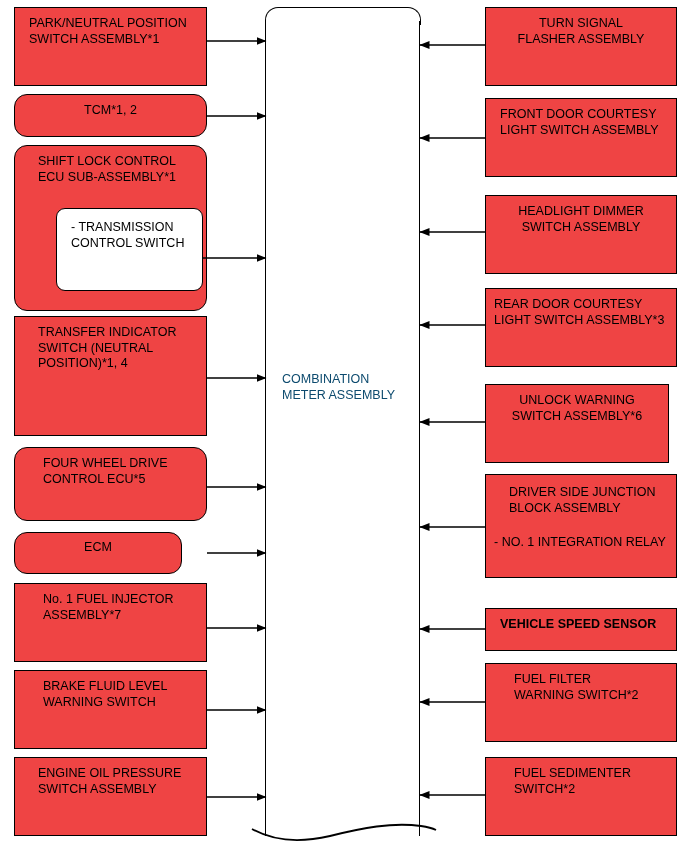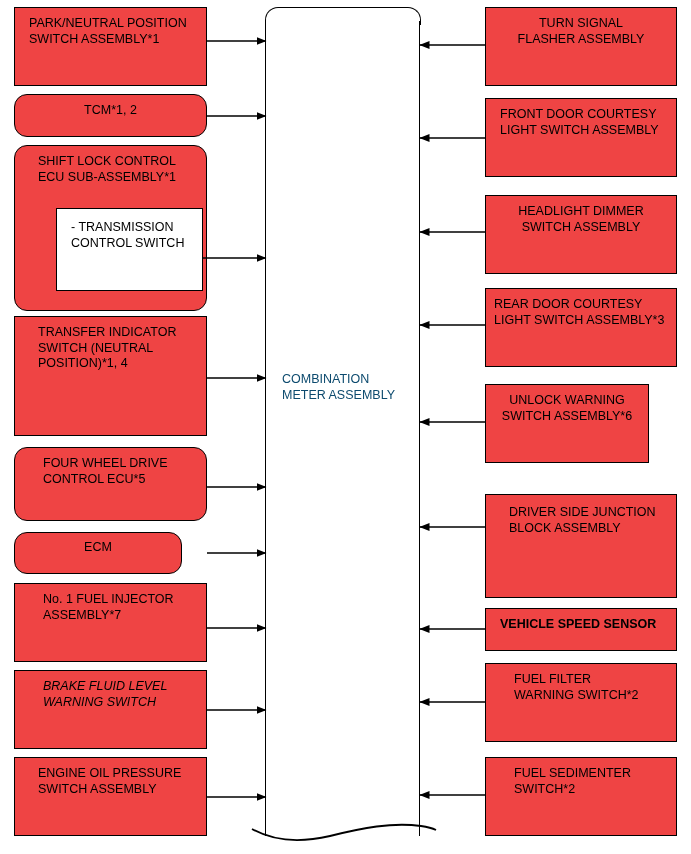--- a/index.html
+++ b/index.html
@@ -89,21 +89,21 @@
       <div class="box" style="left: 14px; top: 7px; width: 193px; height: 79px;">
         <div class="box-label lbl-left" style="top: 8px; left: 8px; right: 2px;">PARK/NEUTRAL POSITION
 SWITCH ASSEMBLY*1</div>
       </div>
       <div class="box rounded" style="left: 14px; top: 94px; width: 193px; height: 43px;">
         <div class="box-label lbl-center" style="top: 8px; left: 0px; right: 0px;">TCM*1, 2</div>
       </div>
       <div class="box rounded" style="left: 14px; top: 145px; width: 193px; height: 166px;">
         <div class="box-label lbl-left" style="top: 8px; left: 17px; right: 2px;">SHIFT LOCK CONTROL
 ECU SUB-ASSEMBLY*1</div>
-        <div class="inner-box" style="left: 41px; top: 62px; width: 147px; height: 83px;">
+        <div class="inner-box" style="left: 41px; top: 62px; width: 147px; height: 83px; border-radius: 9px;">
           <div class="box-label lbl-left" style="top: 11px; left: 8px; right: 2px;">- TRANSMISSION
  CONTROL SWITCH</div>
         </div>
       </div>
       <div class="box" style="left: 14px; top: 316px; width: 193px; height: 120px;">
         <div class="box-label lbl-left" style="top: 8px; left: 17px; right: 2px;">TRANSFER INDICATOR
 SWITCH (NEUTRAL
 POSITION)*1, 4</div>
       </div>
       <div class="box rounded" style="left: 14px; top: 447px; width: 193px; height: 74px;">
@@ -111,21 +111,21 @@
 CONTROL ECU*5</div>
       </div>
       <div class="box rounded" style="left: 14px; top: 532px; width: 168px; height: 42px;">
         <div class="box-label lbl-center" style="top: 7px; left: 0px; right: 0px;">ECM</div>
       </div>
       <div class="box" style="left: 14px; top: 583px; width: 193px; height: 79px; padding-left: 47px;">
         <div class="box-label lbl-left" style="top: 8px; left: 22px; right: 2px;">No. 1 FUEL INJECTOR
 ASSEMBLY*7</div>
       </div>
       <div class="box" style="left: 14px; top: 670px; width: 193px; height: 79px;">
-        <div class="box-label lbl-left" style="top: 8px; left: 22px; right: 2px; font-style: italic;">BRAKE FLUID LEVEL
+        <div class="box-label lbl-left" style="top: 8px; left: 22px; right: 2px;">BRAKE FLUID LEVEL
 WARNING SWITCH</div>
       </div>
       <div class="box" style="left: 14px; top: 757px; width: 193px; height: 79px;">
         <div class="box-label lbl-left" style="top: 8px; left: 17px; right: 2px;">ENGINE OIL PRESSURE
 SWITCH ASSEMBLY</div>
       </div>
     </div>
 
   <div id="right-column">
       <div class="box" style="left: 485px; top: 7px; width: 192px; height: 79px;">
@@ -137,27 +137,28 @@
 LIGHT SWITCH ASSEMBLY</div>
       </div>
       <div class="box" style="left: 485px; top: 195px; width: 192px; height: 79px;">
         <div class="box-label lbl-center" style="top: 8px; left: 0px; right: 0px;">HEADLIGHT DIMMER
 SWITCH ASSEMBLY</div>
       </div>
       <div class="box" style="left: 485px; top: 288px; width: 192px; height: 79px; padding-left: 28px;">
         <div class="box-label lbl-left" style="top: 8px; left: 2px; right: 2px;">REAR DOOR COURTESY
 LIGHT SWITCH ASSEMBLY*3</div>
       </div>
-      <div class="box" style="left: 485px; top: 384px; width: 164px; height: 79px; padding-left: 36px;">
+      <div class="box" style="left: 485px; top: 384px; width: 184px; height: 79px; padding-left: 36px;">
         <div class="box-label lbl-center" style="top: 8px; left: 0px; right: 0px;">UNLOCK WARNING
 SWITCH ASSEMBLY*6</div>
       </div>
-      <div class="box" style="left: 485px; top: 474px; width: 192px; height: 104px; margin-top: 20px;">
+      <div class="box" style="left: 485px; top: 474px; width: 192px; height: 104px;">
         <div class="box-label lbl-left" style="top: 10px; left: 17px; right: 2px;">DRIVER SIDE JUNCTION
 BLOCK ASSEMBLY</div>
+        <div class="box-label lbl-left" style="top: 60px; left: 2px; right: 1px;">- NO. 1 INTEGRATION RELAY</div>
       </div>
       <div class="box" style="left: 485px; top: 608px; width: 192px; height: 43px; font-weight: bold;">
         <div class="box-label lbl-left" style="top: 8px; left: 8px; right: 2px;">VEHICLE SPEED SENSOR</div>
       </div>
       <div class="box" style="left: 485px; top: 663px; width: 192px; height: 79px;">
         <div class="box-label lbl-left" style="top: 8px; left: 22px; right: 2px;">FUEL FILTER
 WARNING SWITCH*2</div>
       </div>
       <div class="box" style="left: 485px; top: 757px; width: 192px; height: 79px;">
         <div class="box-label lbl-left" style="top: 8px; left: 22px; right: 2px;">FUEL SEDIMENTER

